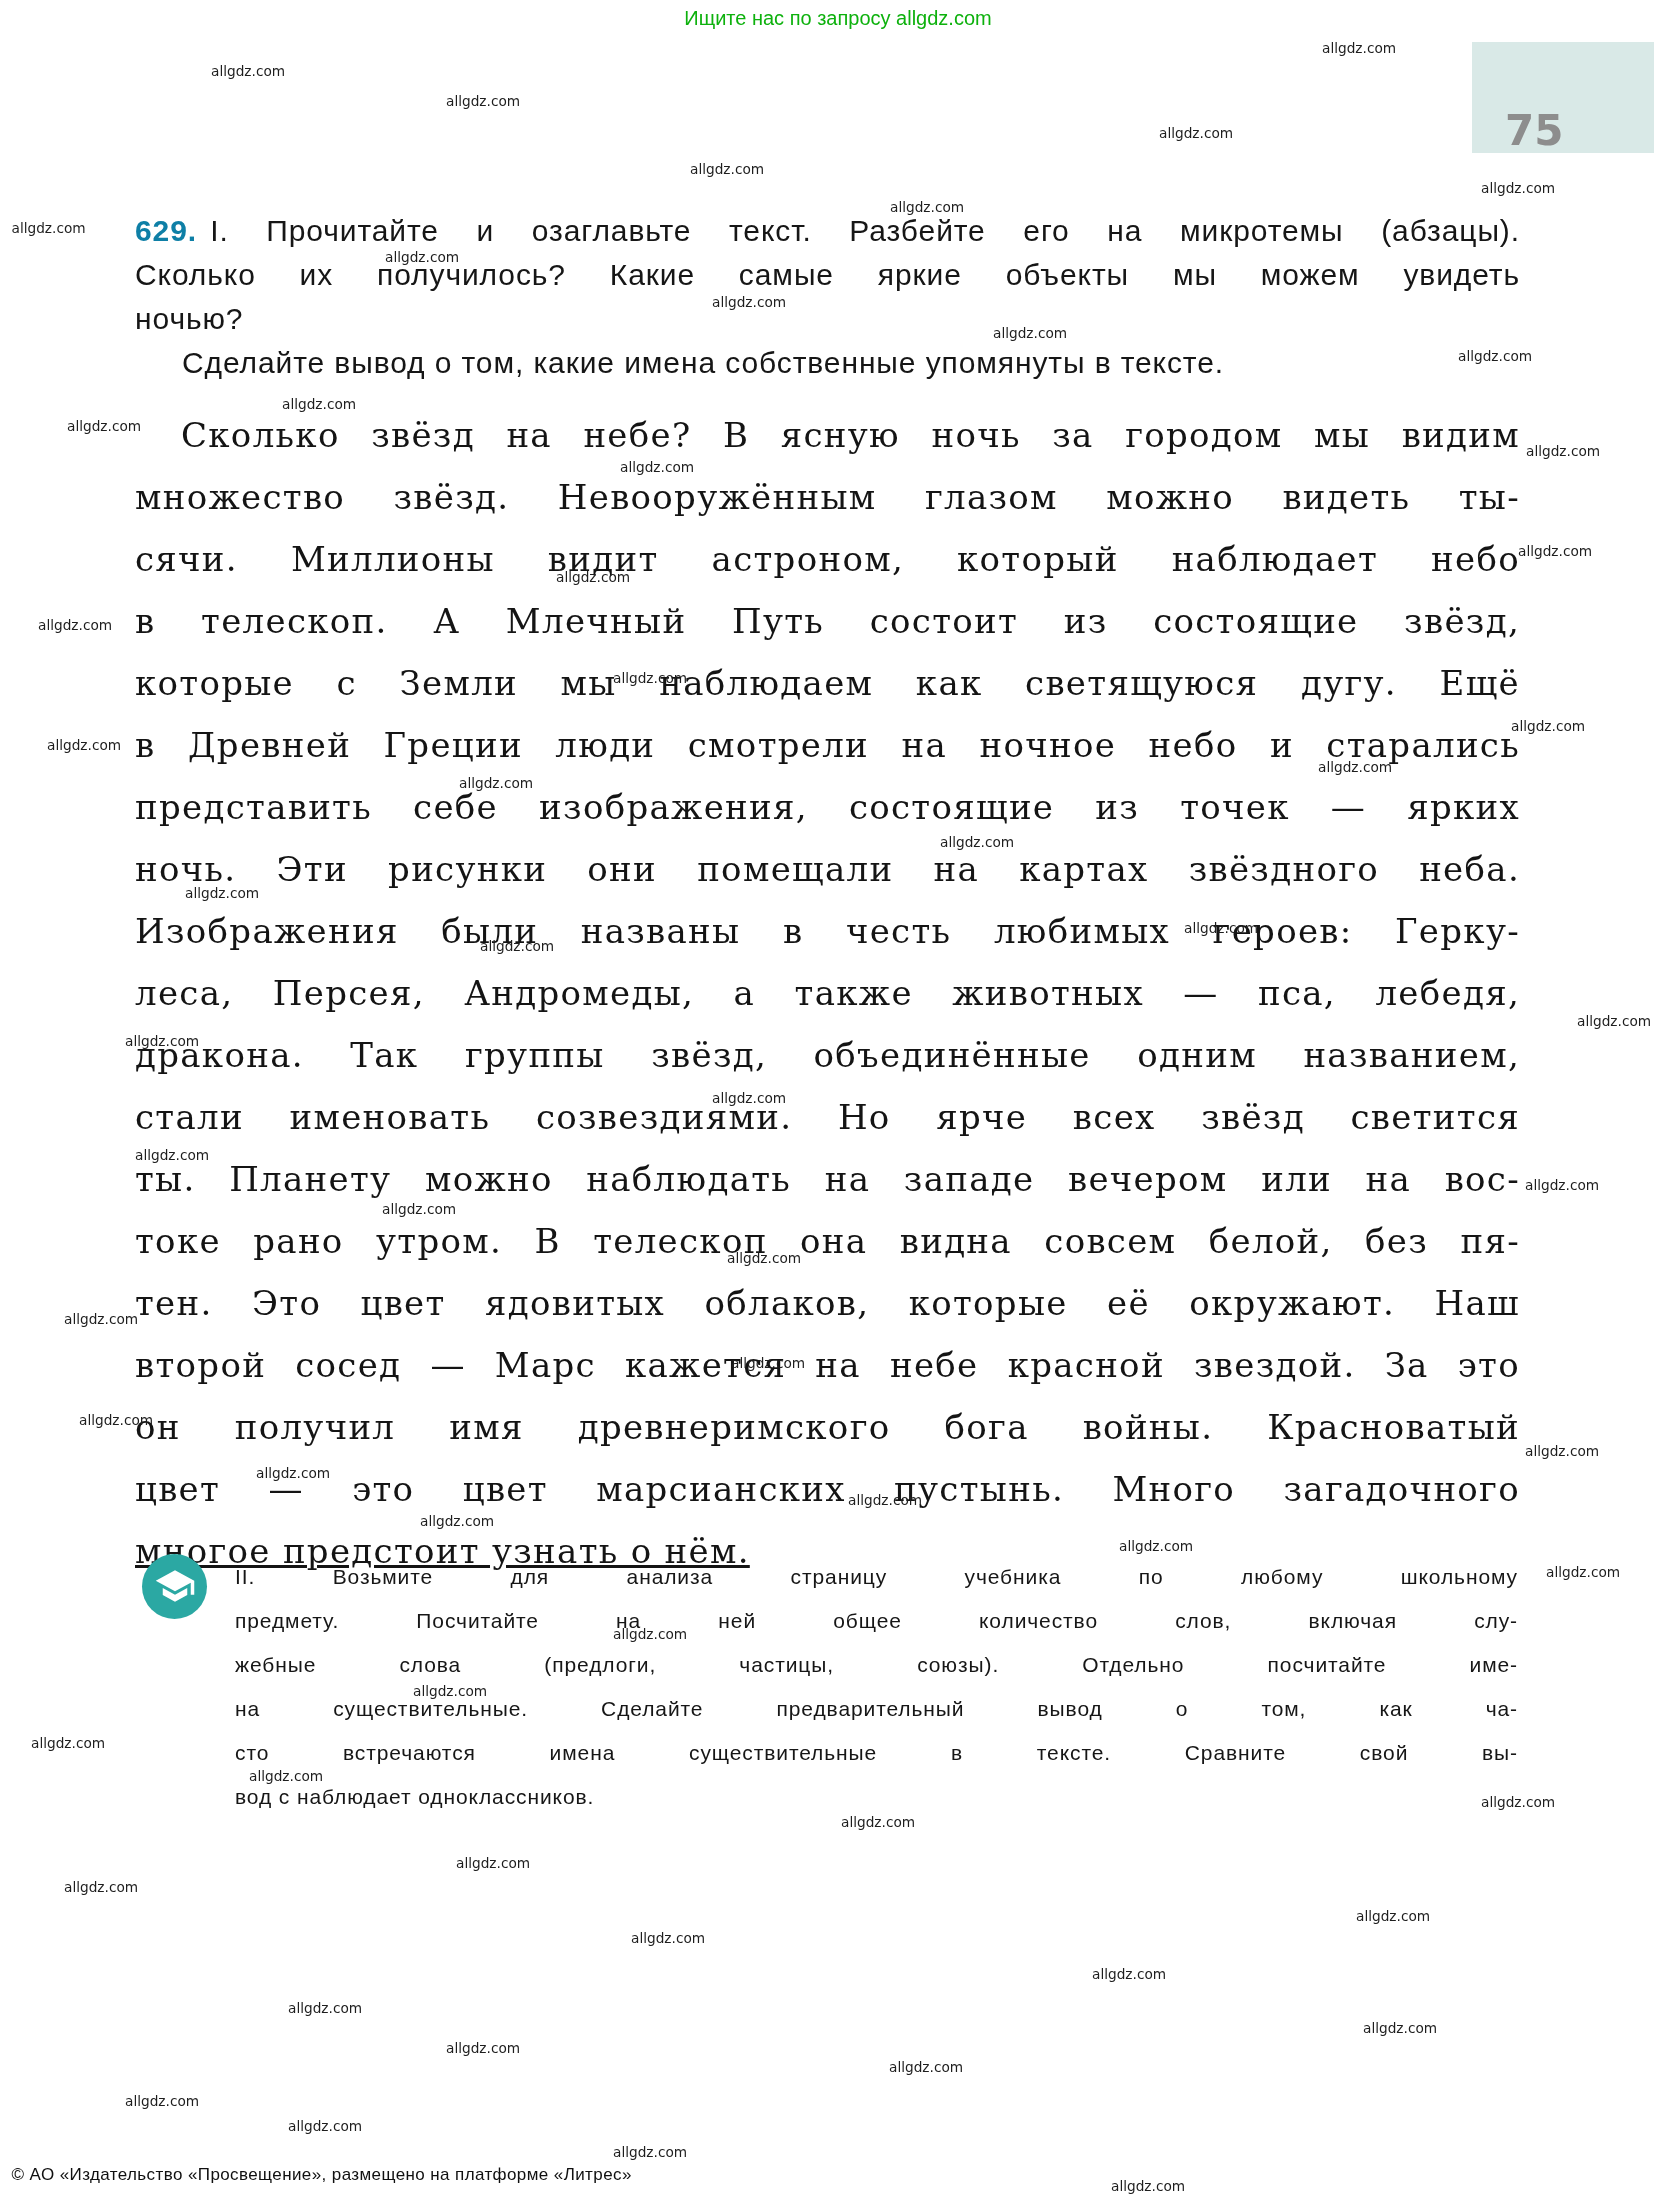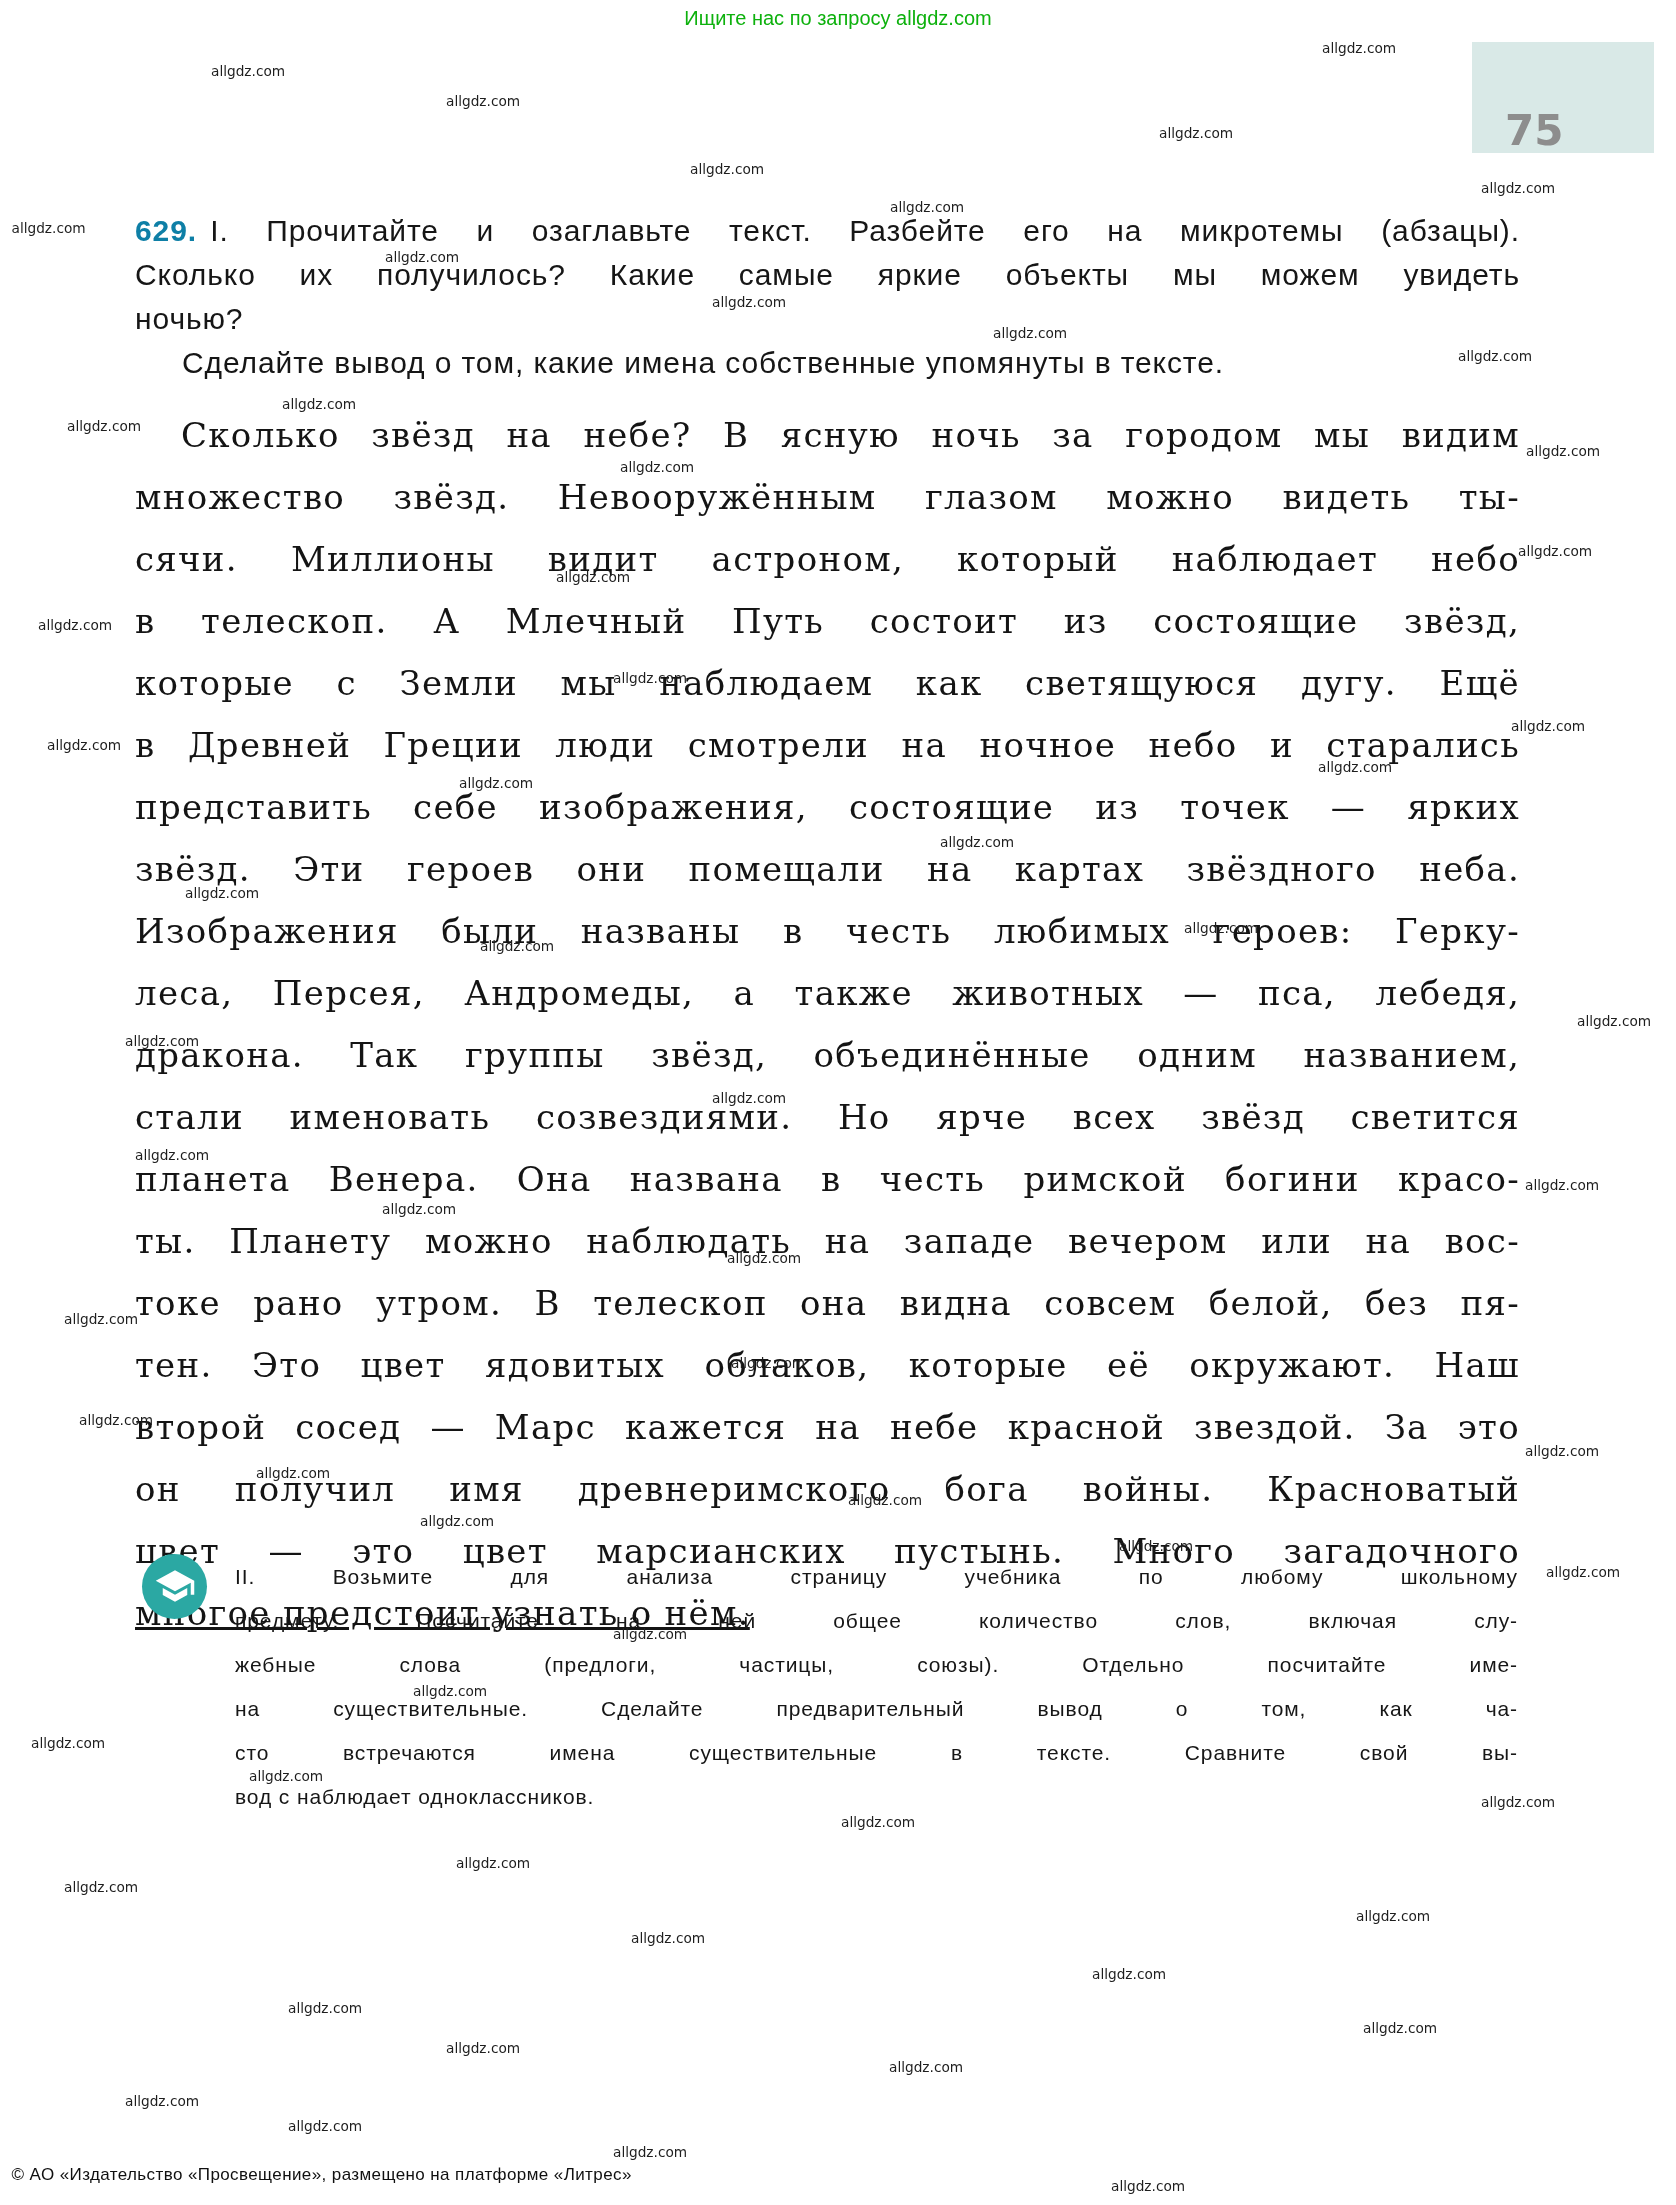--- a/index.html
+++ b/index.html
@@ -159,26 +159,25 @@
   </div>
 
   <div class="body-text">
       <div class="tline indent">Сколько звёзд на небе? В ясную ночь за городом мы видим</div>
       <div class="tline">множество звёзд. Невооружённым глазом можно видеть ты-</div>
       <div class="tline">сячи. Миллионы видит астроном, который наблюдает небо</div>
       <div class="tline">в телескоп. А Млечный Путь состоит из состоящие звёзд,</div>
       <div class="tline">которые с Земли мы наблюдаем как светящуюся дугу. Ещё</div>
       <div class="tline">в Древней Греции люди смотрели на ночное небо и старались</div>
       <div class="tline">представить себе изображения, состоящие из точек — ярких</div>
-      <div class="tline">звёзд. Эти героев они помещали на картах звёздного неба.</div>
+      <div class="tline">ночь. Эти рисунки они помещали на картах звёздного неба.</div>
       <div class="tline">Изображения были названы в честь любимых героев: Герку-</div>
       <div class="tline">леса, Персея, Андромеды, а также животных — пса, лебедя,</div>
       <div class="tline">дракона. Так группы звёзд, объединённые одним названием,</div>
       <div class="tline">стали именовать созвездиями. Но ярче всех звёзд светится</div>
-      <div class="tline">планета Венера. Она названа в честь римской богини красо-</div>
       <div class="tline">ты. Планету можно наблюдать на западе вечером или на вос-</div>
       <div class="tline">токе рано утром. В телескоп она видна совсем белой, без пя-</div>
       <div class="tline">тен. Это цвет ядовитых облаков, которые её окружают. Наш</div>
       <div class="tline">второй сосед — Марс кажется на небе красной звездой. За это</div>
       <div class="tline">он получил имя древнеримского бога войны. Красноватый</div>
       <div class="tline">цвет — это цвет марсианских пустынь. Много загадочного</div>
       <div class="tline lastline">многое предстоит узнать о нём.</div>
     </div>
 
   <div class="task2-icon">

